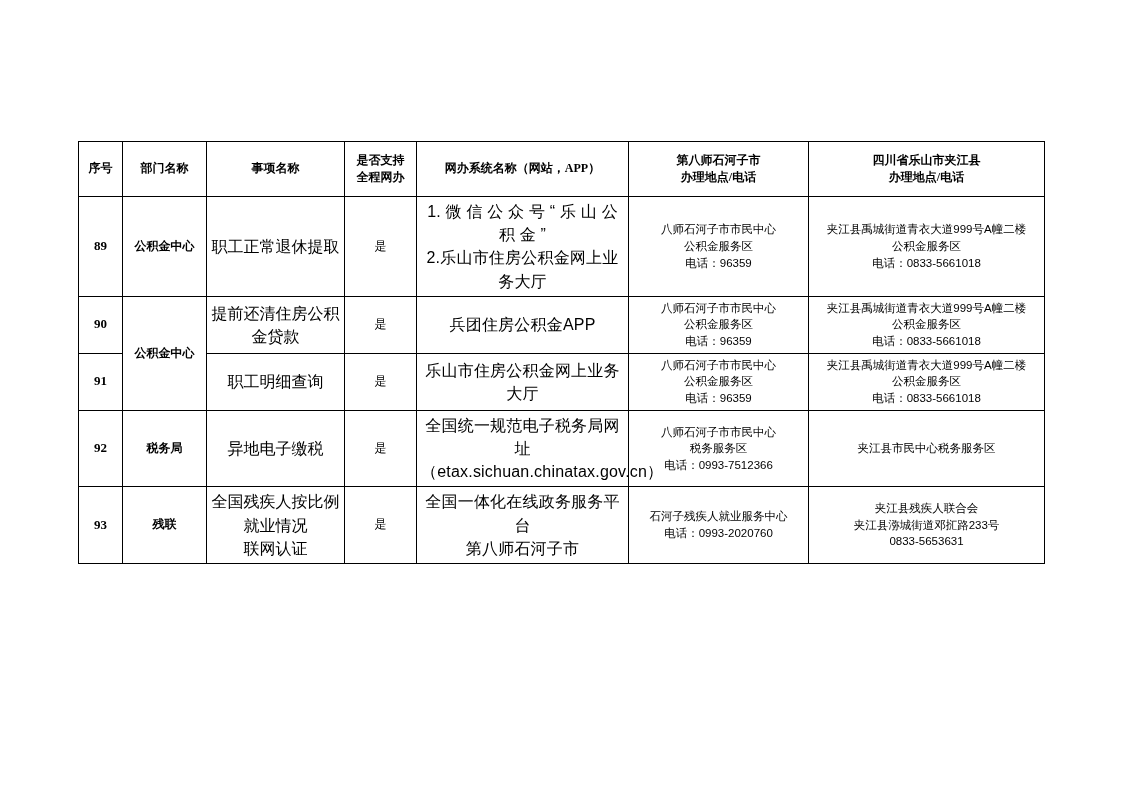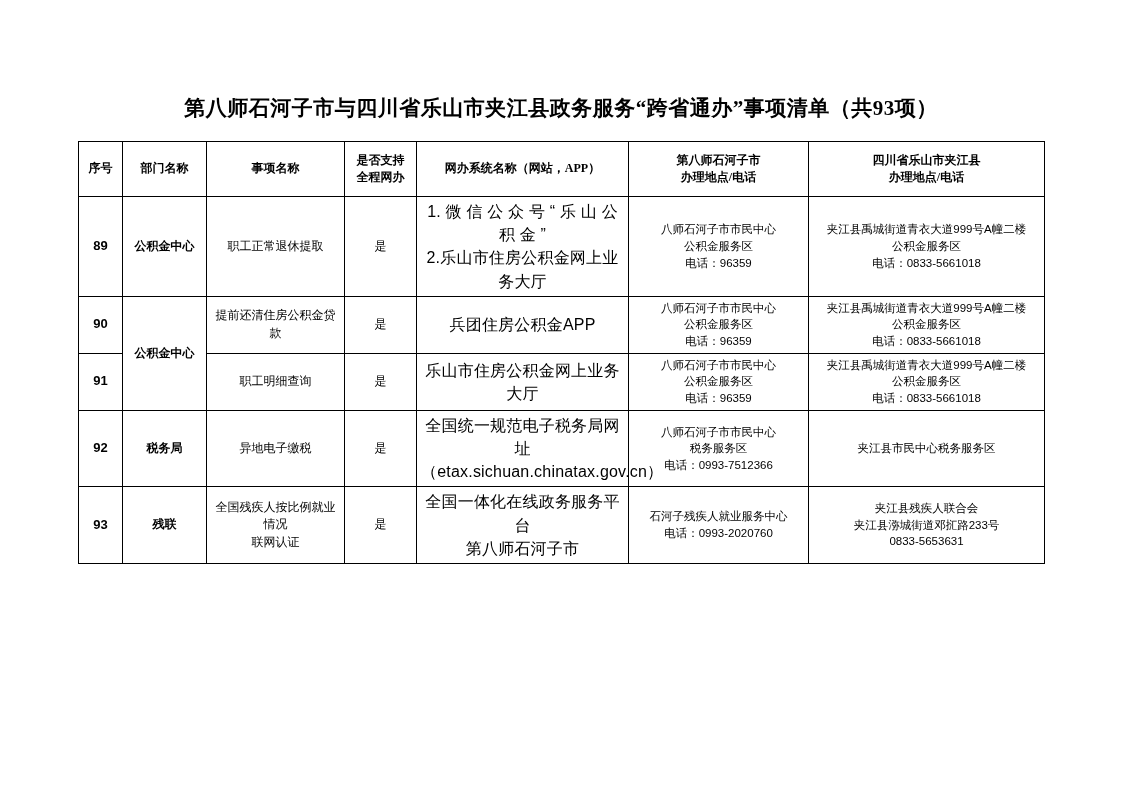--- a/index.html
+++ b/index.html
@@ -53,28 +53,28 @@
   }
   table.listing th {
     font-weight: bold;
     font-size: 12px;
     height: 48px;
     font-family: "Liberation Serif", "DejaVu Serif", serif;
   }
   table.listing td.seq {
     font-weight: bold;
     font-size: 13px;
-    font-family: Liberation Sans, sans-serif;
+    font-family: Liberation Serif, serif;
   }
   table.listing td.dept {
     font-size: 12px;
     font-weight: bold;
   }
   table.listing td.item-name {
-    font-size: 12px;
+    font-size: 16px;
   }
   table.listing td.full-online {
     font-size: 12px;
   }
   table.listing td.sysname {
     font-size: 16px;
     letter-spacing: 0.2px;
   }
   .cell-lines span {
     display: block;
@@ -87,21 +87,20 @@
   .row-h-b td { height: 46px; }
   .row-h-c td { height: 46px; }
   .row-h-d td { height: 52px; }
   .row-h-e td { height: 52px; }
 </style>
 </head>
 <body>
 
 <div class="page">
 
-  <div class="doc-title">第八师石河子市与四川省乐山市夹江县政务服务“跨省通办”事项清单（共93项）</div>
 
   <table class="listing">
     <colgroup>
       <col style="width:44px">
       <col style="width:84px">
       <col style="width:138px">
       <col style="width:72px">
       <col style="width:212px">
       <col style="width:180px">
       <col style="width:236px">

